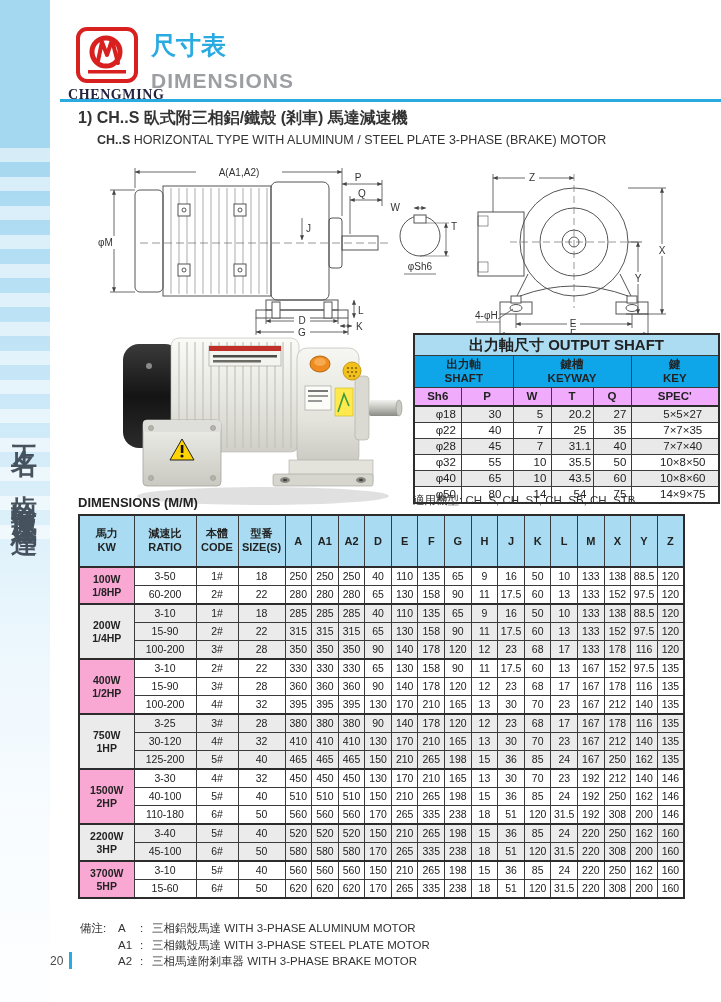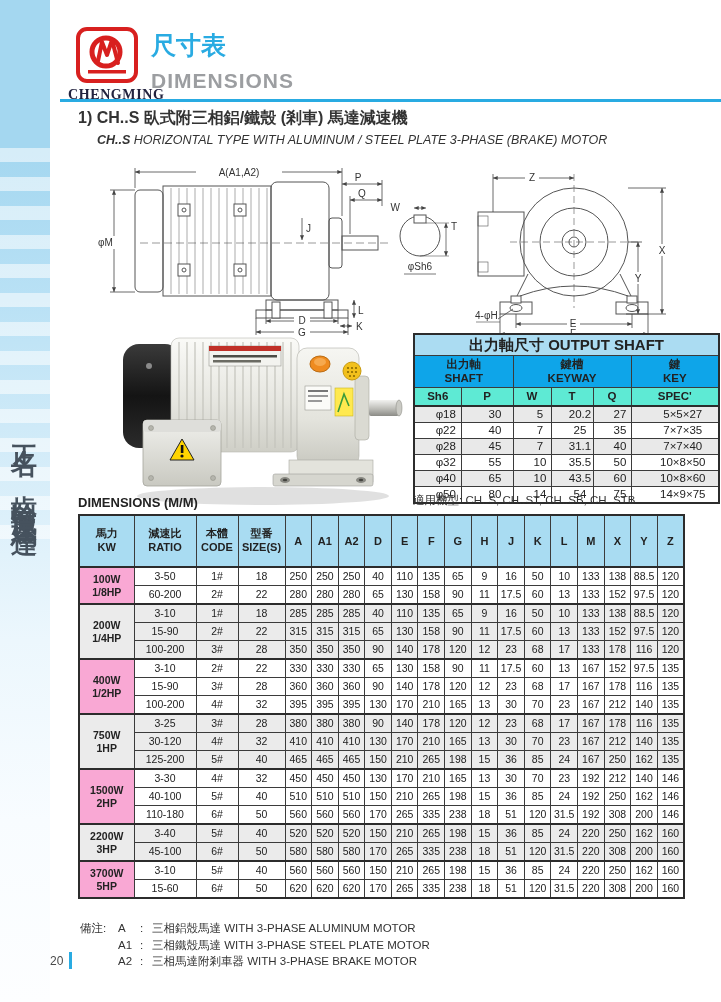--- a/index.html
+++ b/index.html
@@ -17,33 +17,33 @@
     color:#46525e;font-weight:700;white-space:nowrap;}
   
   .logo-box{position:absolute;left:76px;top:27px;width:62px;height:58px;}
   .brand{position:absolute;left:68px;top:87px;width:78px;text-align:center;
     font-family:"Liberation Serif","DejaVu Serif",serif;font-weight:700;font-size:14px;
     color:#23233f;letter-spacing:.6px;}
   .title-zh{position:absolute;left:151px;top:29px;font-size:25px;font-weight:700;color:#29abe2;}
   .title-en{position:absolute;left:151px;top:69px;font-size:21px;font-weight:700;color:#9c9ea1;letter-spacing:1px;}
   .rule{position:absolute;left:60px;top:99px;width:661px;height:3px;background:#29abe2;}
   .heading-zh{position:absolute;left:78px;top:108px;font-size:16px;font-weight:700;color:#333;}
-  .heading-en{position:absolute;left:97px;top:133px;font-size:12.5px;color:#333;font-style:italic;}
+  .heading-en{position:absolute;left:97px;top:133px;font-size:12.5px;color:#333;}
   .heading-en b{font-weight:700;}
   
   .drawings{position:absolute;left:90px;top:156px;width:628px;height:182px;}
   .photo{position:absolute;left:113px;top:324px;width:290px;height:186px;}
   
   .os-table{position:absolute;left:413px;top:333px;width:305px;border-collapse:collapse;
     table-layout:fixed;font-size:11.5px;color:#222;border:2px solid #2c2c2c;}
   .os-table th,.os-table td{border:1px solid #3b3b3b;text-align:center;padding:0;line-height:1.12;}
   .os-table .title-row th{background:#abdcf2;font-size:15px;font-weight:700;height:20px;}
   .os-table .grp{background:#0ea5e9;font-weight:700;font-size:11.5px;height:31px;margin-top:12px;}
   .os-table .grp div{line-height:1.2;}
-  .os-table .colh th{height:17px;font-weight:700;background:#5eead4;border-bottom:2px solid #2c2c2c;}
+  .os-table .colh th{height:17px;font-weight:700;background:#f0abfc;border-bottom:2px solid #2c2c2c;}
   .os-table tbody td{height:15px;padding-left:16px;}
   .os-table tbody tr.shaded td{background:#e9e9e9;}
   .footnote{position:absolute;left:413px;top:493px;font-size:11.5px;color:#333;}
   
   .dims-title{position:absolute;left:78px;top:495px;font-size:13px;font-weight:700;color:#222;}
   .dims-table{position:absolute;left:78px;top:514px;width:607px;border-collapse:collapse;
     table-layout:fixed;font-size:10.5px;color:#222;border:2px solid #2c2c2c;}
   .dims-table th,.dims-table td{border:1px solid #3b3b3b;text-align:center;padding:0;line-height:1.15;}
   .dims-table thead th{background:#a9dcf2;height:50px;font-weight:700;font-size:11px;border-bottom:2px solid #2c2c2c;}
   .dims-table thead th div{line-height:1.25;}

